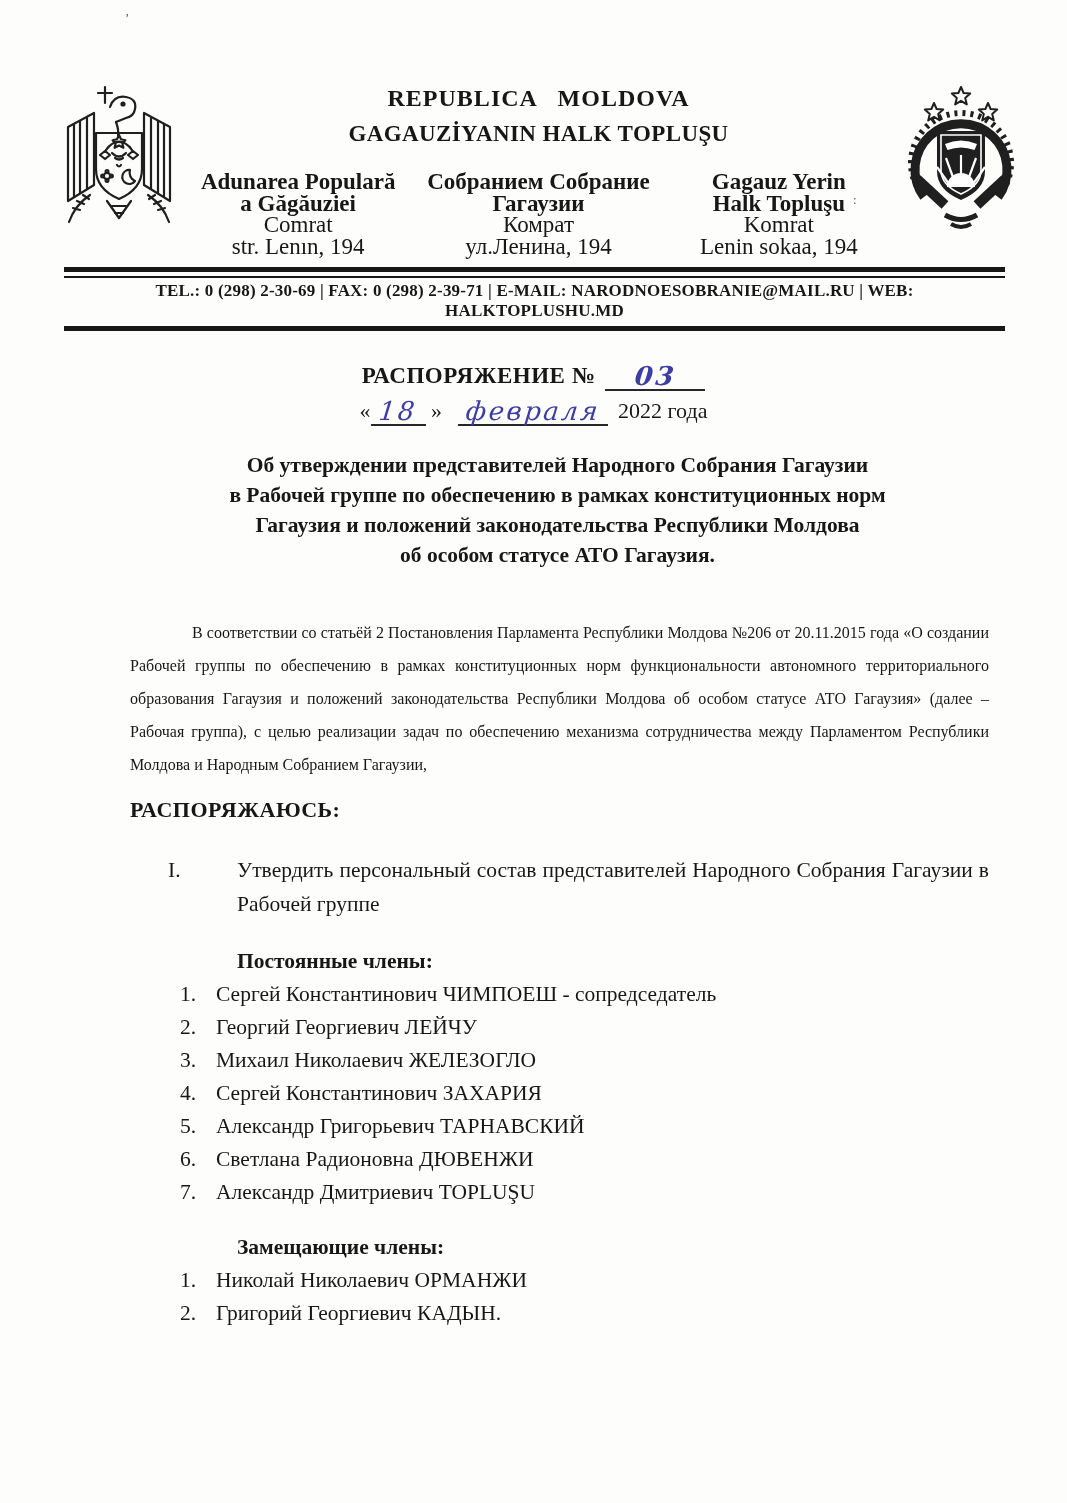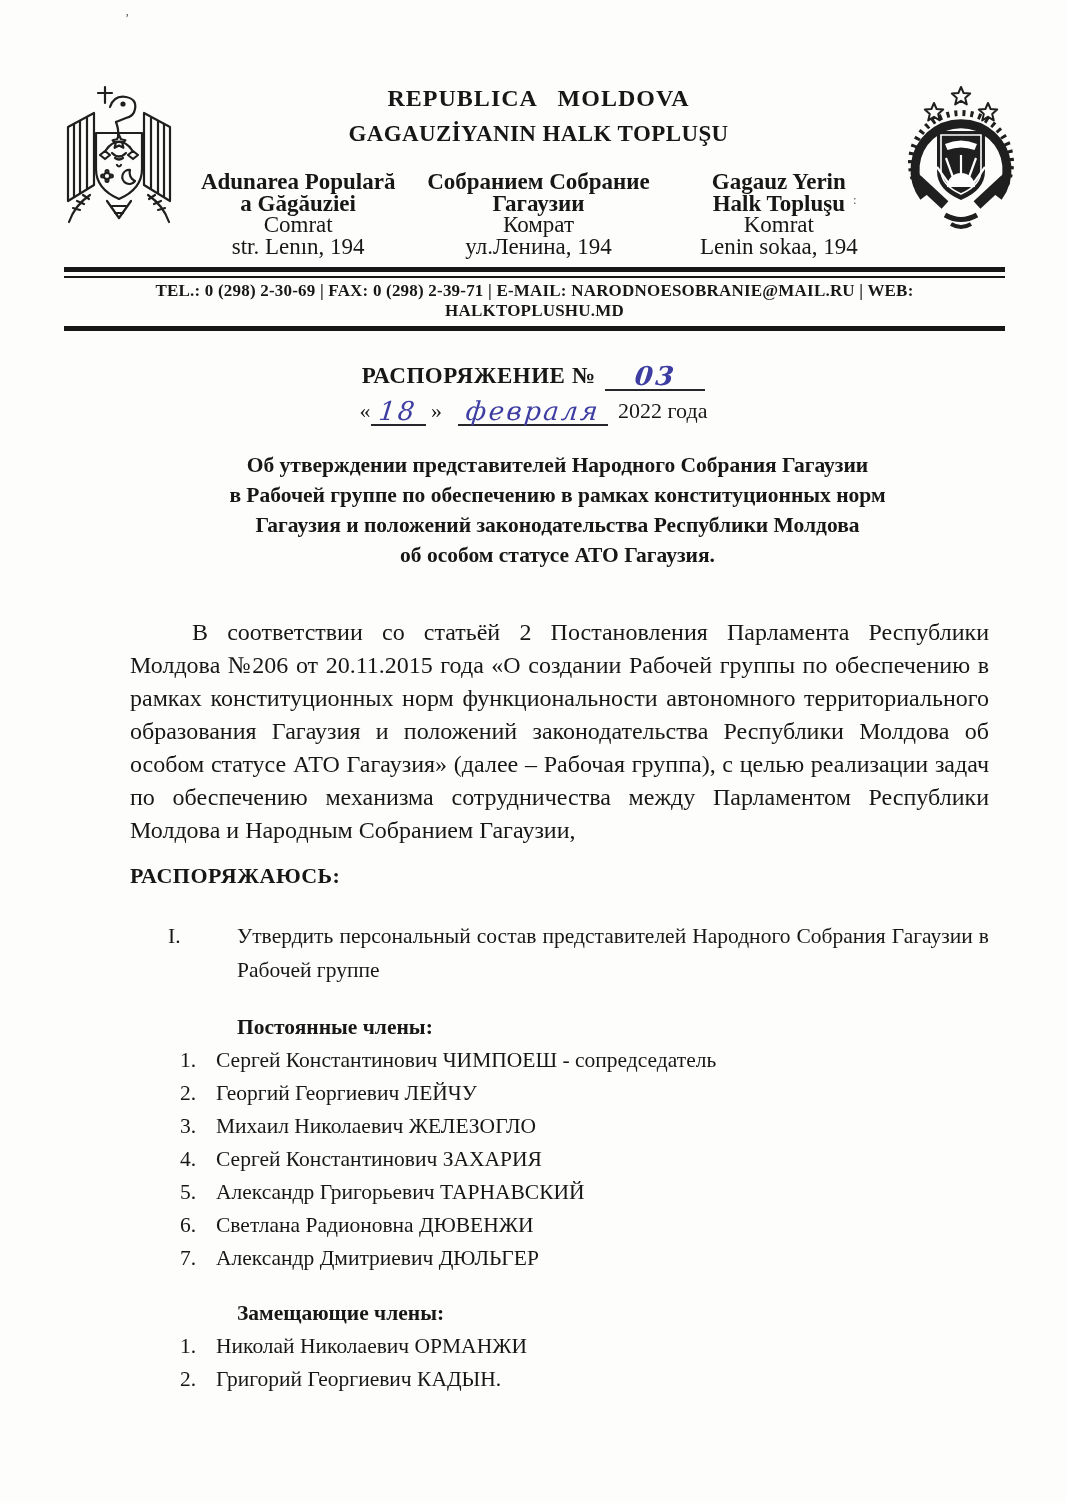--- a/index.html
+++ b/index.html
@@ -45,21 +45,21 @@
     color:#3d3da2;letter-spacing:2.5px;
     display:inline-block;transform:skewX(-6deg);
     font-size:26px;line-height:26px;position:relative;top:2px;
   }
   .q{font-size:22px;}
   
   .subject{margin:24px 84px 0 132px;text-align:center;font-weight:bold;font-size:21.5px;line-height:30px;}
   
   .paragraph{
     margin:46px 78px 0 130px;text-align:justify;
-    font-size:24px;line-height:33px;text-indent:62px;
+    font-size:16px;line-height:33px;text-indent:62px;
   }
   .decree-word{margin:16px 0 0 130px;font-size:22px;letter-spacing:.5px;font-weight:bold;}
   .item-one{display:flex;margin:30px 78px 0 168px;font-size:21.5px;line-height:34px;}
   .item-one .roman{flex:0 0 69px;}
   .item-one .itext{flex:1 1 auto;text-align:justify;}
   .members-heading{margin:28px 0 4px 237px;font-weight:bold;font-size:21.5px;}
   .member-row{display:flex;margin-left:180px;font-size:21.5px;line-height:33px;}
   .member-row .mnum{flex:0 0 36px;}
   .members-heading.second{margin-top:26px;}
   
@@ -226,21 +226,21 @@
   <div class="member-row">
     <span class="mnum">5.</span>
     <span>Александр Григорьевич ТАРНАВСКИЙ</span>
   </div>
   <div class="member-row">
     <span class="mnum">6.</span>
     <span>Светлана Радионовна ДЮВЕНЖИ</span>
   </div>
   <div class="member-row">
     <span class="mnum">7.</span>
-    <span>Александр Дмитриевич ДЮЛЬГЕР</span>
+    <span>Александр Дмитриевич TOPLUŞU</span>
   </div>
 
   <div class="members-heading second">Замещающие члены:</div>
   <div class="member-row">
     <span class="mnum">1.</span>
     <span>Николай Николаевич ОРМАНЖИ</span>
   </div>
   <div class="member-row">
     <span class="mnum">2.</span>
     <span>Григорий Георгиевич КАДЫН.</span>

